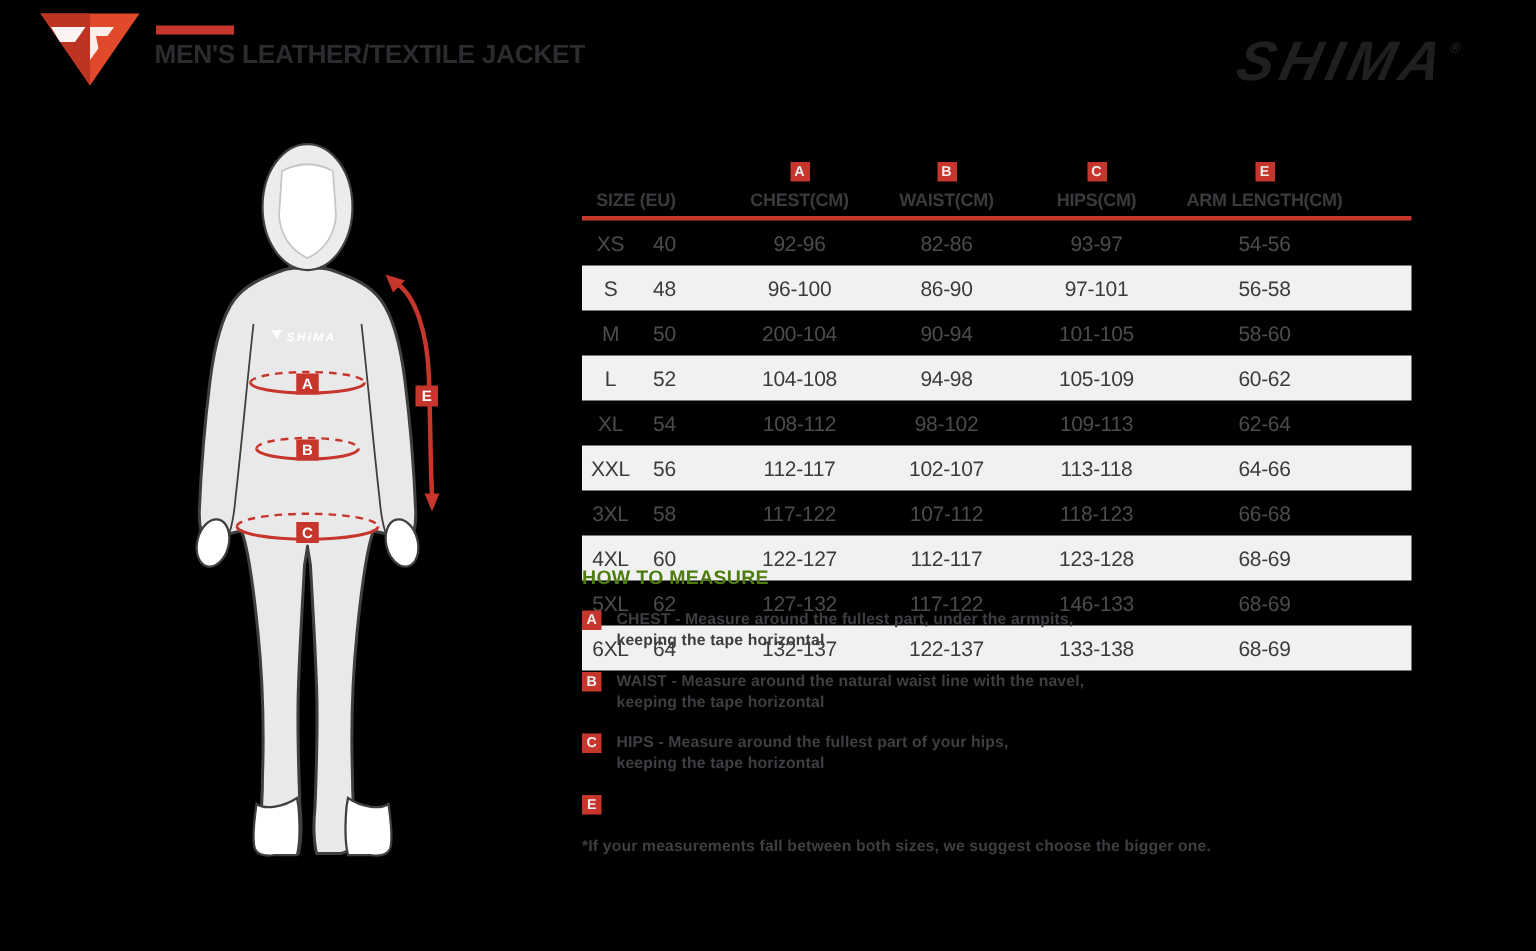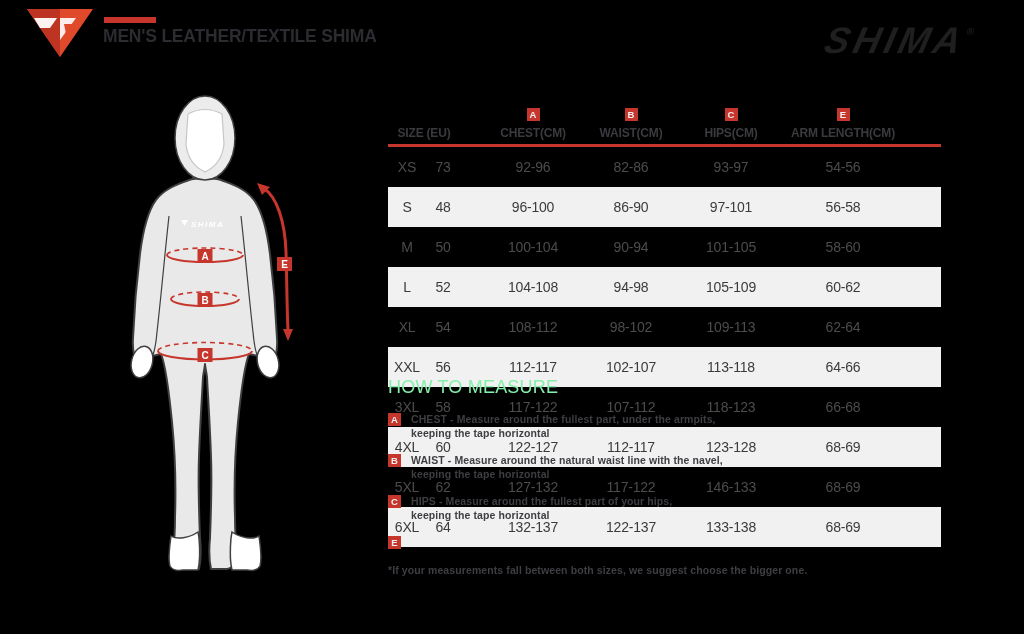--- a/index.html
+++ b/index.html
@@ -28,48 +28,48 @@
   .grid-cols{display:grid;grid-template-columns:38px 34px 146px 50px 150px 74px 61px;}
   .thead{border-bottom:3px solid #c7362c;padding-bottom:2px;}
   .thead .badge-row{height:16px;align-items:start;}
   .thead .label-row{height:18px;align-items:center;}
   .th{justify-self:center;font-size:12px;font-weight:bold;letter-spacing:-0.2px;white-space:nowrap;}
   .badge{
     display:inline-block;width:13px;height:13px;background:#c7362c;color:#efefef;
     font-size:9.5px;font-weight:bold;line-height:13px;text-align:center;justify-self:center;
   }
   .badge:empty{visibility:hidden;}
-  .tbody .row{height:40px;align-items:center;}
+  .tbody .row{height:30px;align-items:center;}
   .row span{justify-self:center;font-size:14px;letter-spacing:-0.2px;white-space:nowrap;}
   .row.dark{background:transparent;color:#4c4c4c;}
   .row.light{background:#f1f1f1;color:#3b3b3b;}
   
   .how-to{position:absolute;left:388px;top:377px;width:600px;color:#3e3e43;}
-  .how-to h2{margin:0 0 14px 0;font-size:18px;font-weight:normal;letter-spacing:0.2px;color:#86efac;}
+  .how-to h2{margin:0 0 14px 0;font-size:13px;font-weight:bold;letter-spacing:0.2px;color:#4d7c0f;}
   .hm-item{display:flex;margin-bottom:13px;}
   .hm-item .badge{flex:0 0 13px;margin-right:10px;margin-top:1px;}
   .hm-text{font-size:10.5px;font-weight:bold;line-height:14px;letter-spacing:0.1px;}
   .footnote{font-size:10.5px;font-weight:bold;line-height:16px;letter-spacing:0.1px;color:#3e3e43;}
   .footnotes{margin-top:11px;}
 </style>
 </head>
 <body>
 
 <div class="logo">
   <svg width="72" height="54" viewBox="0 0 72 54">
     <polygon points="3,3 69,3 36,51" fill="#e04a2b"></polygon>
     <polygon points="3,3 36,3 36,51" fill="#bd3522"></polygon>
     <polygon points="10,12 33,12 26,22 16,22" fill="#ffffff" opacity="0.95"></polygon>
     <polygon points="36,12 52,12 36,34" fill="#ffffff" opacity="0.9"></polygon>
     <polygon points="40,18 58,18 44,38" fill="#e04a2b"></polygon>
   </svg>
 </div>
 
 <div class="red-bar"></div>
-<div class="page-title">MEN'S LEATHER/TEXTILE SHIMA</div>
+<div class="page-title">MEN'S LEATHER/TEXTILE JACKET</div>
 
 <div class="brand">
   <span>SHIMA</span><sup>®</sup>
 </div>
 
 <div class="figure">
   <svg width="180" height="486" viewBox="0 0 180 486">
 
     <rect x="68" y="70" width="24" height="24" fill="#ececec" stroke="#3f3f3f" stroke-width="1.5"></rect>
 
@@ -167,38 +167,38 @@
       <span class="th" style="grid-column:1/3">SIZE (EU)</span>
       <span class="th" style="grid-column:3">CHEST(CM)</span>
       <span class="th" style="grid-column:4">WAIST(CM)</span>
       <span class="th" style="grid-column:5">HIPS(CM)</span>
       <span class="th" style="grid-column:6">ARM LENGTH(CM)</span>
     </div>
   </div>
   <div class="tbody" id="table-body">
       <div class="grid-cols row dark">
         <span>XS</span>
-        <span>73</span>
+        <span>40</span>
         <span>92-96</span>
         <span>82-86</span>
         <span>93-97</span>
         <span>54-56</span>
       </div>
       <div class="grid-cols row light">
         <span>S</span>
         <span>48</span>
         <span>96-100</span>
         <span>86-90</span>
         <span>97-101</span>
         <span>56-58</span>
       </div>
       <div class="grid-cols row dark">
         <span>M</span>
         <span>50</span>
-        <span>100-104</span>
+        <span>200-104</span>
         <span>90-94</span>
         <span>101-105</span>
         <span>58-60</span>
       </div>
       <div class="grid-cols row light">
         <span>L</span>
         <span>52</span>
         <span>104-108</span>
         <span>94-98</span>
         <span>105-109</span>

